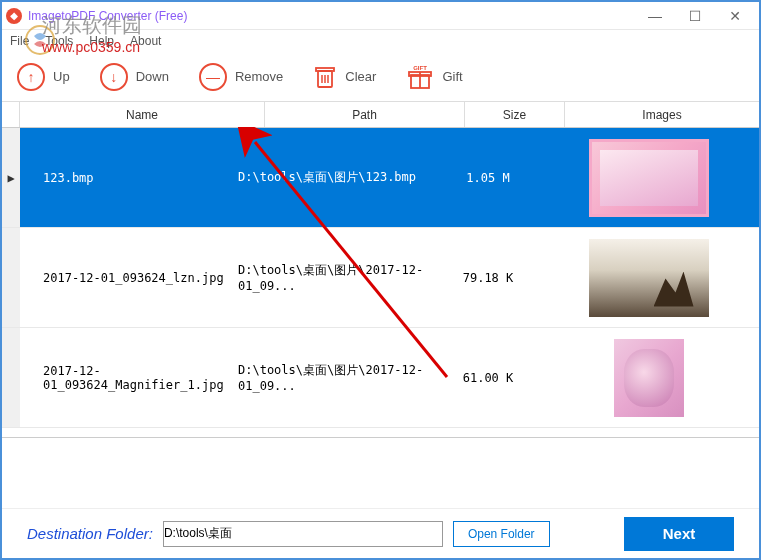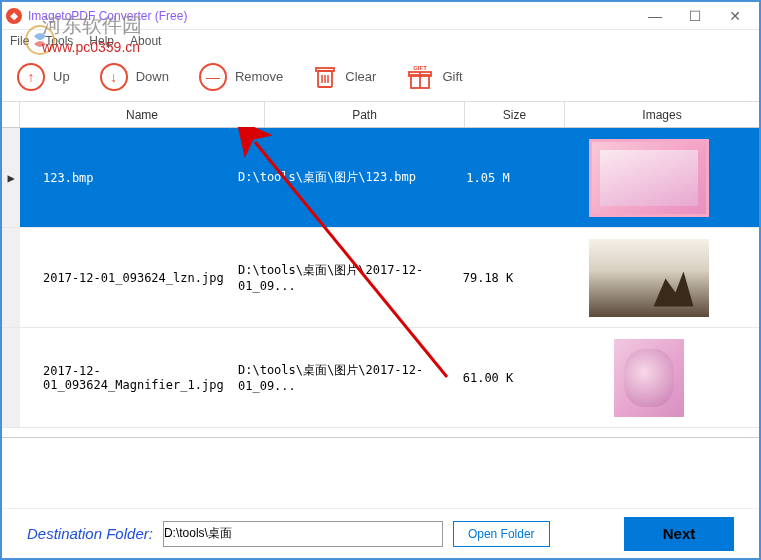--- a/index.html
+++ b/index.html
@@ -51,21 +51,21 @@
     .thumb2::after { content: ''; position: absolute; right: 15px; bottom: 10px; width: 40px; height: 35px; background: #3a2a1a; clip-path: polygon(0 100%, 30% 20%, 55% 60%, 75% 0%, 100% 100%); }
     .thumb3 { width: 70px; background: linear-gradient(135deg, #f0c8e0 0%, #e8a8d0 50%, #d890c0 100%); position: relative; }
     .thumb3::before { content: ''; position: absolute; inset: 10px; background: radial-gradient(circle at 40% 40%, #f8d8e8, #c878b0); border-radius: 40%; }
     
     .arrow-overlay { position: absolute; top: 125px; left: 235px; z-index: 50; pointer-events: none; }
     
     .footer { position: absolute; bottom: 0; left: 0; right: 0; height: 50px; display: flex; align-items: center; padding: 0 25px; gap: 10px; background: #fff; border-top: 1px solid #eee; }
     .footer-label { color: #1d4ed8; font-size: 15px; font-style: italic; }
     .footer-input { width: 280px; height: 26px; border: 1px solid #999; padding: 0 0; font-size: 12px; }
     .open-folder-btn { height: 26px; padding: 0 14px; border: 1px solid #0078d7; background: #fff; color: #0078d7; font-size: 12px; cursor: pointer; }
-    .next-btn { margin-left: auto; width: 110px; height: 34px; background: #0078d7; color: #000000; border: none; font-size: 15px; font-weight: bold; cursor: pointer; }
+    .next-btn { margin-left: auto; width: 110px; height: 34px; background: #0078d7; color: #ffffff; border: none; font-size: 15px; font-weight: bold; cursor: pointer; }
   </style>
 </head>
 <body>
 
 <div class="titlebar">
   <div class="titlebar-icon">◆</div>
   <div class="titlebar-text">ImagetoPDF Converter (Free)</div>
   <div class="window-controls">
     <div class="win-btn">—</div>
     <div class="win-btn">☐</div>

